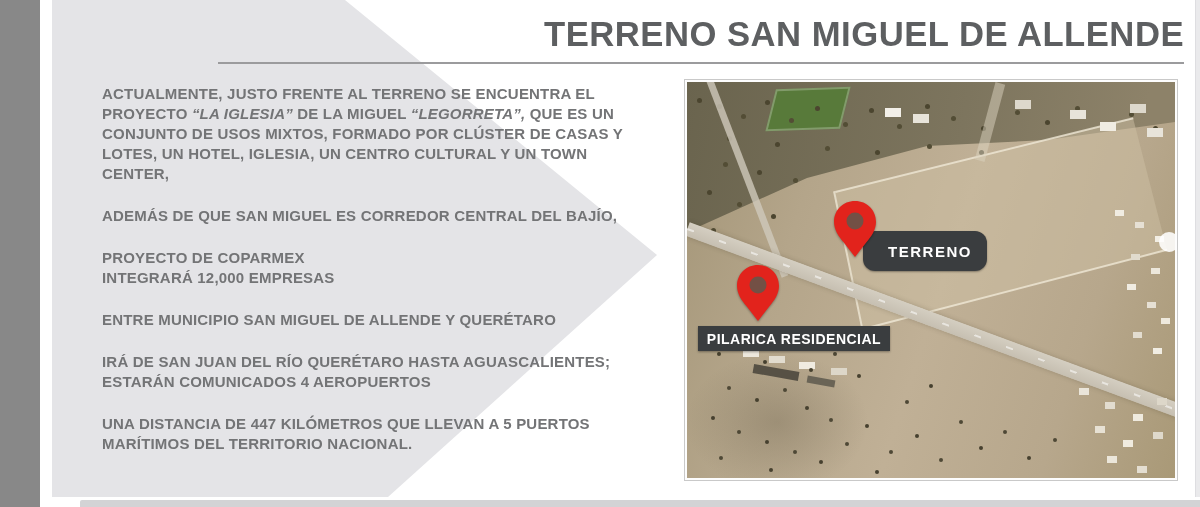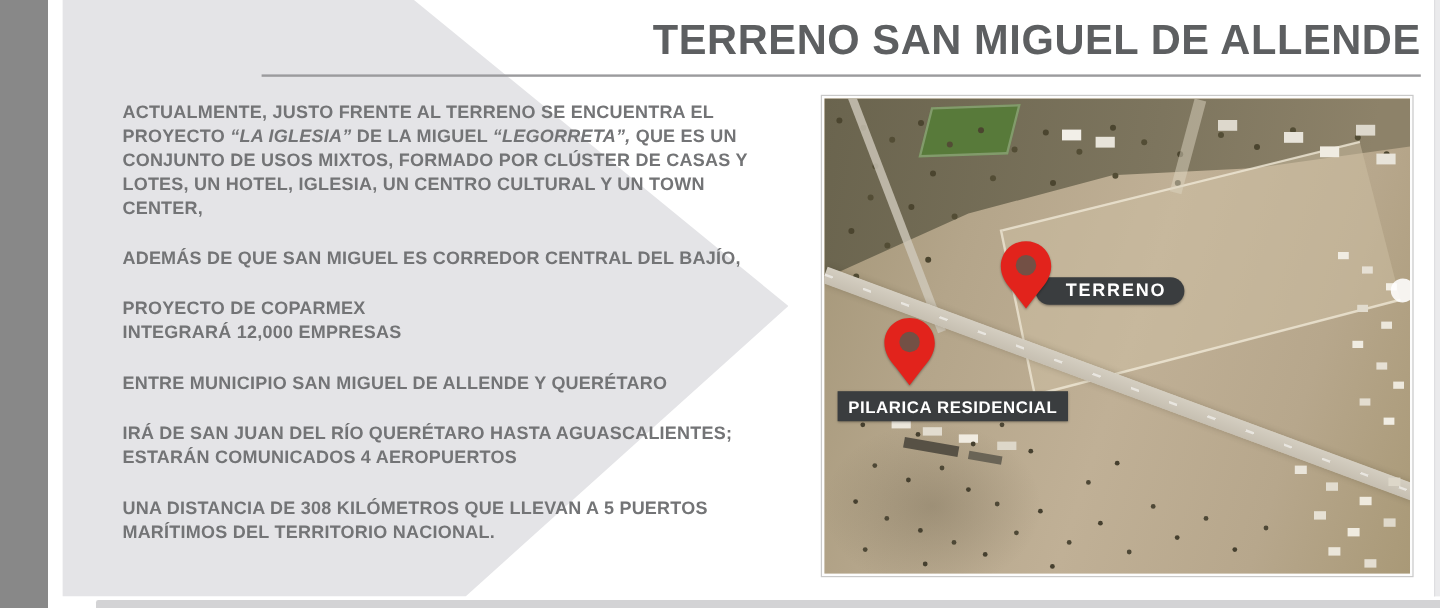--- a/index.html
+++ b/index.html
@@ -102,21 +102,21 @@
     background:radial-gradient(closest-side,rgba(90,80,60,.28),transparent 70%);}
   
   .pin{position:absolute;width:46px;height:58px;filter:drop-shadow(0 1px 1px rgba(0,0,0,.35));}
   .pin-terreno{left:145px;top:118px;}
   .pin-pilarica{left:48px;top:182px;}
   .map-label{
     position:absolute;background:var(--label-bg);color:var(--label-text);font-weight:bold;
     display:flex;align-items:center;justify-content:center;white-space:nowrap;
     box-shadow:0 1px 2px rgba(0,0,0,.35);
   }
-  .label-terreno{left:176px;top:149px;width:124px;height:23px;border-radius:12px;font-size:15px;letter-spacing:1.5px;padding-left:10px;z-index:1;}
+  .label-terreno{left:176px;top:149px;width:124px;height:40px;border-radius:12px;font-size:15px;letter-spacing:1.5px;padding-left:10px;z-index:1;}
   .label-pilarica{left:11px;top:244px;width:192px;height:25px;border-radius:0;font-size:14px;letter-spacing:.5px;z-index:3;}
   .z2{z-index:2;}
 </style>
 </head>
 <body>
 
 <div class="slide">
 
   <div class="chevron"></div>
   <div class="right-strip"></div>
@@ -141,21 +141,21 @@
         <div class="tl"><span>INTEGRARÁ 12,000 EMPRESAS</span></div>
       </div>
       <div class="para">
         <div class="tl"><span>ENTRE MUNICIPIO SAN MIGUEL DE ALLENDE Y QUERÉTARO</span></div>
       </div>
       <div class="para">
         <div class="tl"><span>IRÁ DE SAN JUAN DEL RÍO QUERÉTARO HASTA AGUASCALIENTES;</span></div>
         <div class="tl"><span>ESTARÁN COMUNICADOS 4 AEROPUERTOS</span></div>
       </div>
       <div class="para">
-        <div class="tl"><span>UNA DISTANCIA DE 308 KILÓMETROS QUE LLEVAN A 5 PUERTOS</span></div>
+        <div class="tl"><span>UNA DISTANCIA DE 447 KILÓMETROS QUE LLEVAN A 5 PUERTOS</span></div>
         <div class="tl"><span>MARÍTIMOS DEL TERRITORIO NACIONAL.</span></div>
       </div>
     </div>
 
   <div class="map-frame">
     <div class="map-img">
       <div class="dark-top"></div>
       <div class="green-field"></div>
       <div class="trees-top"></div>
       <div class="field"></div>

